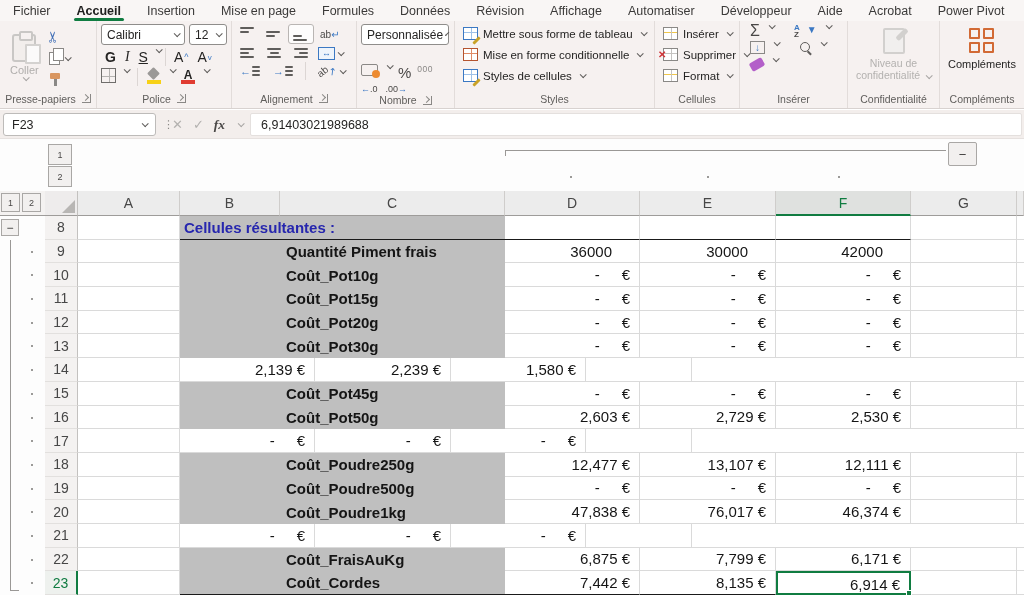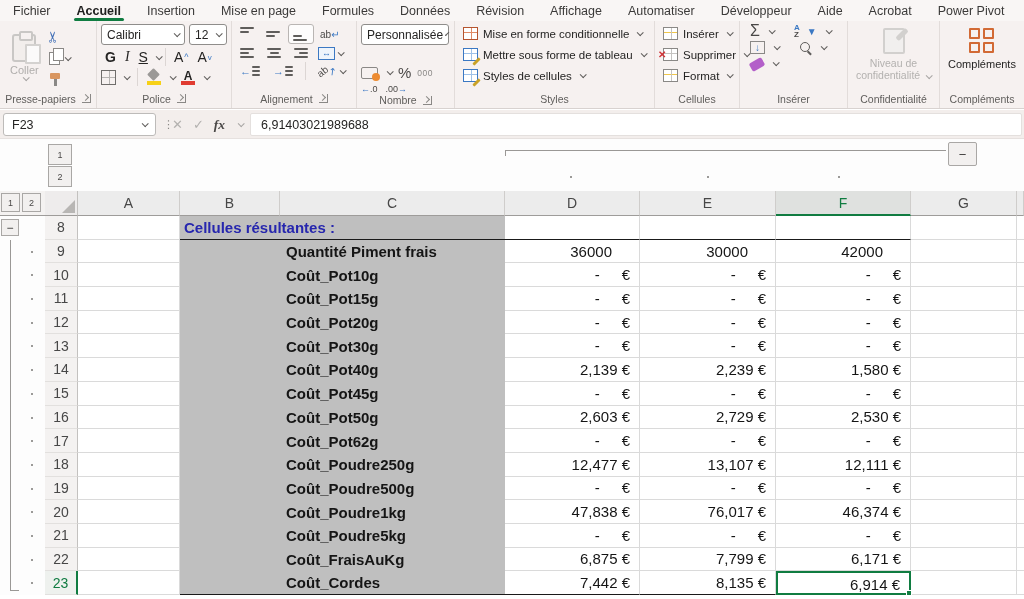--- a/index.html
+++ b/index.html
@@ -25,21 +25,21 @@
   .rg-label { height:17px; font-size:10.5px; color:#5f5d5b; display:flex;
     align-items:center; justify-content:center; gap:4px; padding-bottom:2px;}
   .launcher { width:9px; height:9px; border-left:1px solid #8a8886; border-top:1px solid #8a8886;
     position:relative; display:inline-block; transform:rotate(180deg); margin-left:2px;}
   .launcher::after{ content:""; position:absolute; left:2px; top:2px; width:4px; height:4px;
     border-left:1px solid #8a8886; border-bottom:1px solid #8a8886; transform:rotate(45deg);}
   .chev { display:inline-block; width:5px; height:5px; border-right:1.3px solid #605e5c;
     border-bottom:1.3px solid #605e5c; transform:rotate(45deg) translateY(-1px); margin-left:3px; }
   .chev.gray { border-color:#a8a6a4; }
   .col { display:flex; flex-direction:column; justify-content:flex-start; }
-  .row { display:flex; align-items:center; }
+  .row { display:flex; }
 
   
   .bigbtn { display:flex; flex-direction:column; align-items:center; justify-content:center;
     padding:2px 6px; border-radius:4px; }
   .paste-label { font-size:11px; color:#b0aeac; margin-top:2px; }
   .clipboard { width:24px; height:28px; border:2px solid #c9c7c5; border-radius:3px; position:relative; background:#f2eeec;}
   .clipboard::before { content:""; position:absolute; left:5px; top:-5px; width:10px; height:6px;
     border:2px solid #c9c7c5; border-radius:2px; background:#f6f1f0; }
   .clipboard::after { content:""; position:absolute; right:-7px; bottom:-4px; width:12px; height:16px;
     border:2px solid #d4d2d0; background:#fbfafa; border-radius:1px; }
@@ -396,29 +396,29 @@
       <div class="rg-label">
           <span>Nombre</span>
           <span class="launcher"></span>
         </div>
     </div>
 
     <div class="rgroup" style="width:200px">
       <div class="rg-content">
         <div class="col" style="gap:4px; padding-top:1px">
           <span class="menubtn">
+              <span class="gridic tbl">
+                <span class="pencil"></span>
+              </span>
+              <span>Mettre sous forme de tableau</span>
+              <span class="chev"></span>
+            </span>
+          <span class="menubtn">
               <span class="gridic cf"></span>
               <span>Mise en forme conditionnelle</span>
-              <span class="chev"></span>
-            </span>
-          <span class="menubtn">
-              <span class="gridic tbl">
-                <span class="pencil"></span>
-              </span>
-              <span>Mettre sous forme de tableau</span>
               <span class="chev"></span>
             </span>
           <span class="menubtn">
               <span class="gridic tbl">
                 <span class="pencil"></span>
               </span>
               <span>Styles de cellules</span>
               <span class="chev"></span>
             </span>
         </div>
@@ -738,23 +738,20 @@
       </div>
       <div class="grow">
         <div class="og1">
           <span class="vl"></span>
         </div>
         <div class="og2">
           <span class="odot2"></span>
         </div>
         <div class="rhdr">14</div>
         <div class="cA"></div>
-        <div class="cBC">
-          <span class="lbl">Coût_Pot40g</span>
-        </div>
         <div class="cval cD">
           <span class="amount">2,139 €</span>
         </div>
         <div class="cval cE">
           <span class="amount">2,239 €</span>
         </div>
         <div class="cval cF">
           <span class="amount">1,580 €</span>
         </div>
         <div class="cval cG"></div>
@@ -819,23 +816,20 @@
       </div>
       <div class="grow">
         <div class="og1">
           <span class="vl"></span>
         </div>
         <div class="og2">
           <span class="odot2"></span>
         </div>
         <div class="rhdr">17</div>
         <div class="cA"></div>
-        <div class="cBC">
-          <span class="lbl">Coût_Pot62g</span>
-        </div>
         <div class="cval cD">
           <span class="dashcell">
             <span class="d">-</span>
             <span>€</span>
           </span>
         </div>
         <div class="cval cE">
           <span class="dashcell">
             <span class="d">-</span>
             <span>€</span>
@@ -933,23 +927,20 @@
       </div>
       <div class="grow">
         <div class="og1">
           <span class="vl"></span>
         </div>
         <div class="og2">
           <span class="odot2"></span>
         </div>
         <div class="rhdr">21</div>
         <div class="cA"></div>
-        <div class="cBC">
-          <span class="lbl">Coût_Poudre5kg</span>
-        </div>
         <div class="cval cD">
           <span class="dashcell">
             <span class="d">-</span>
             <span>€</span>
           </span>
         </div>
         <div class="cval cE">
           <span class="dashcell">
             <span class="d">-</span>
             <span>€</span>

